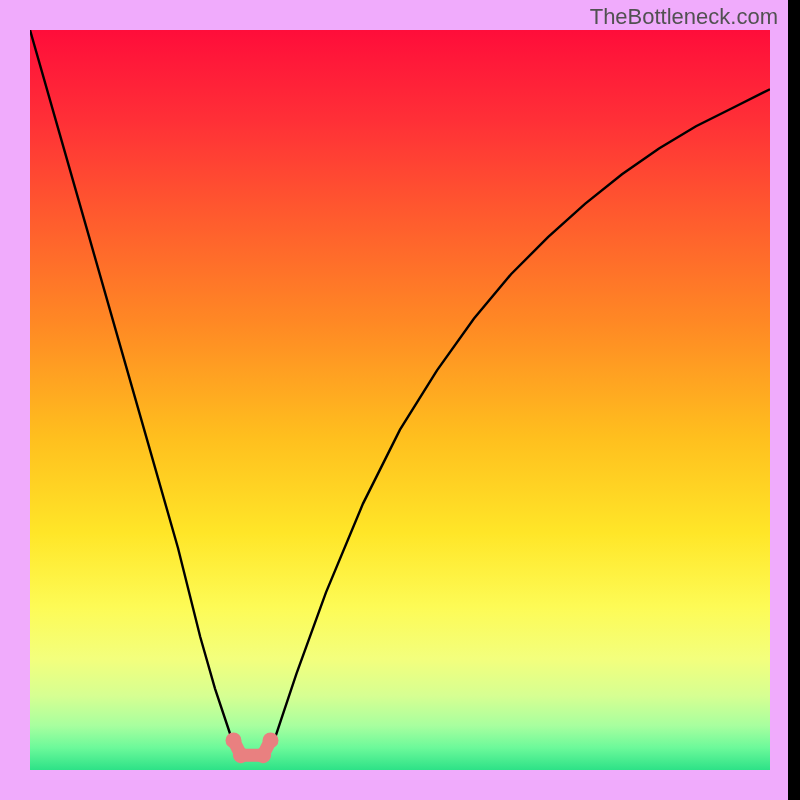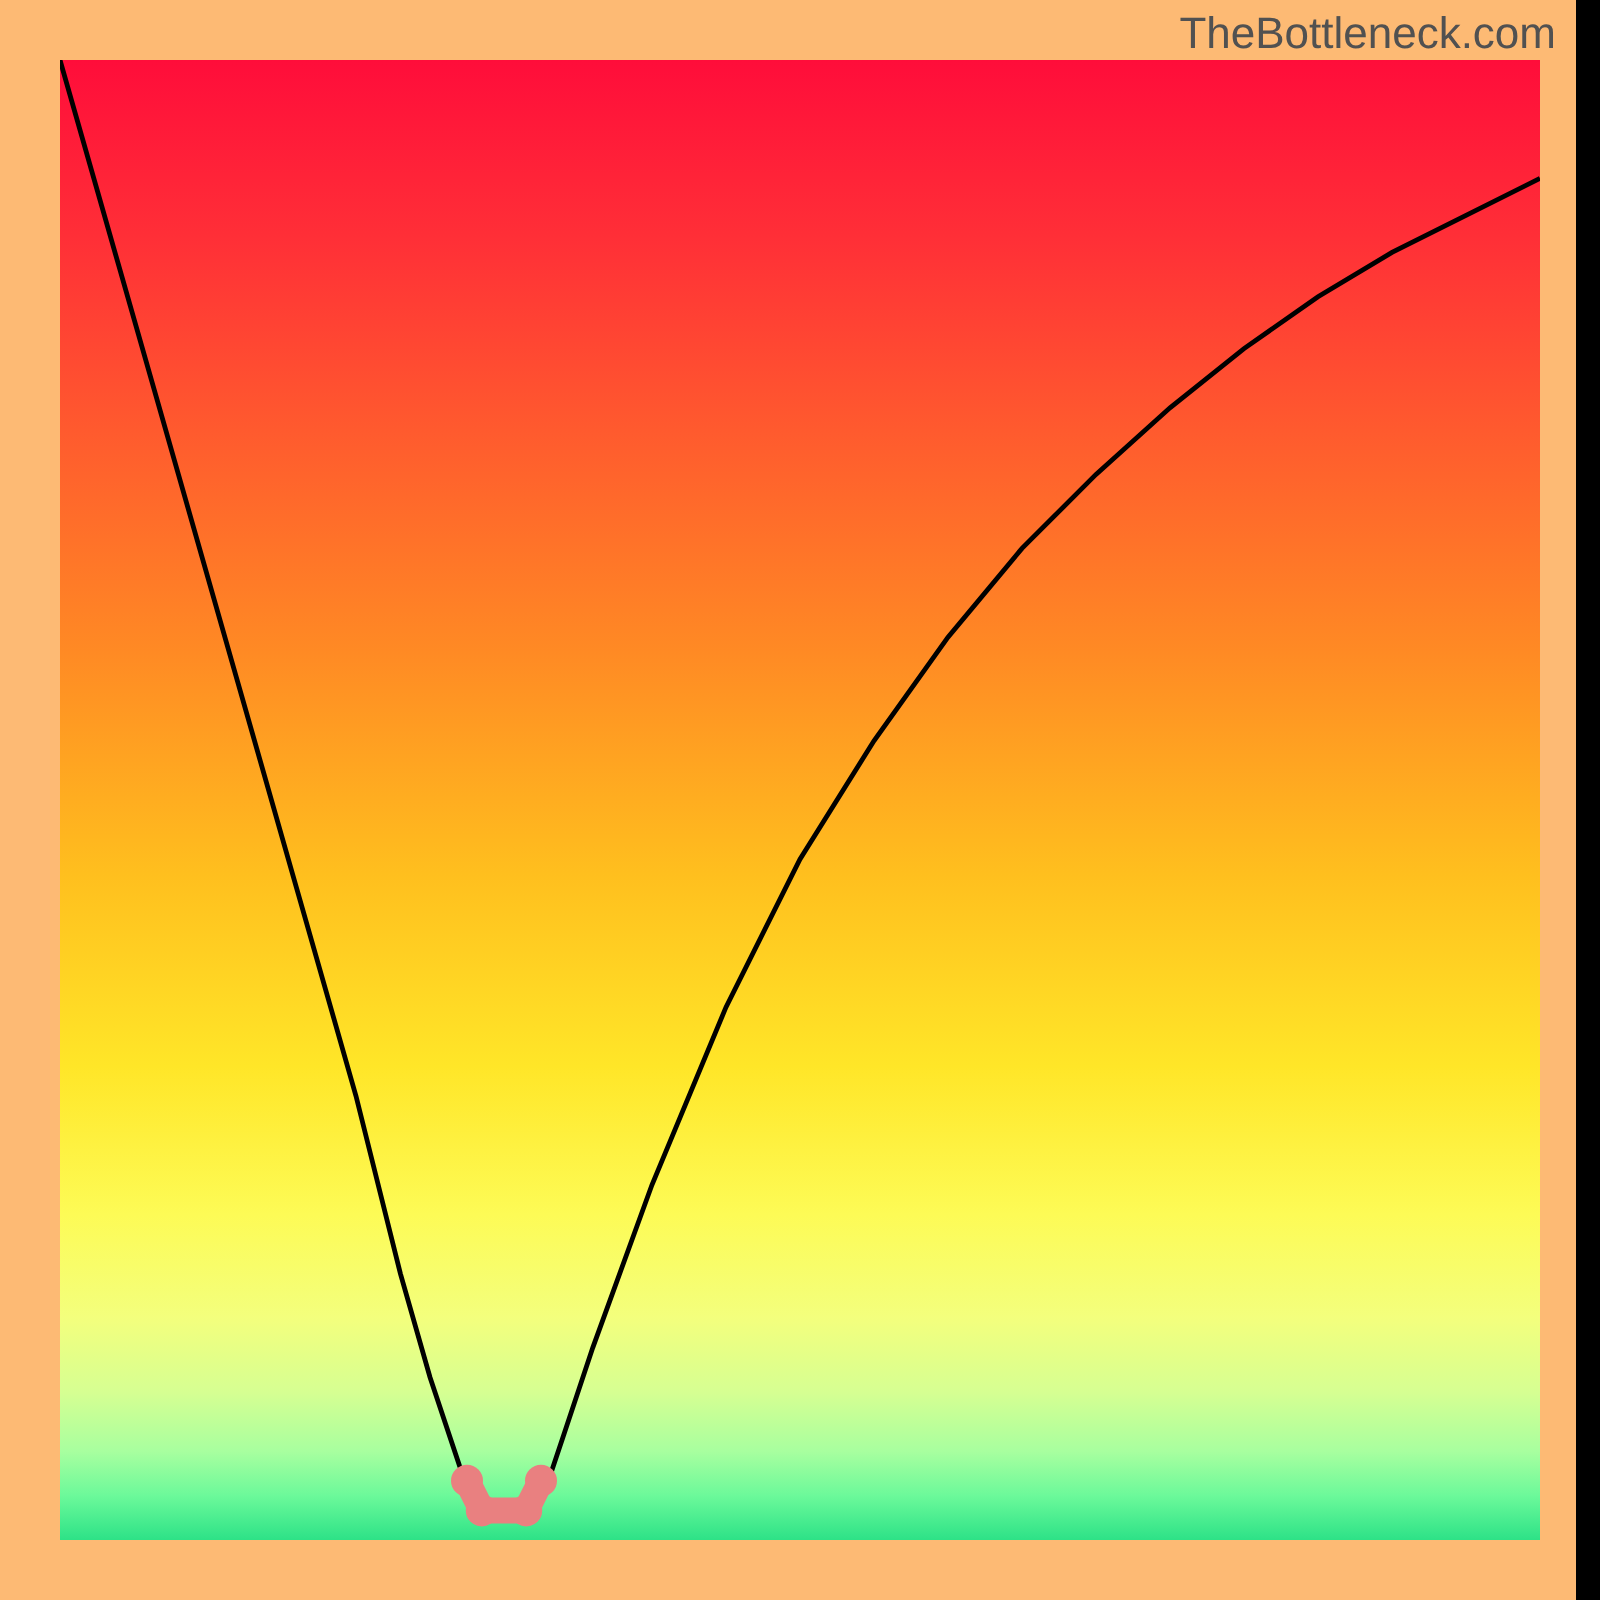--- a/index.html
+++ b/index.html
@@ -1,21 +1,21 @@
 <!DOCTYPE html>
 <html><head>
 <meta charset="utf-8">
 <style>
   * { margin: 0; padding: 0; box-sizing: border-box; }
   html, body { width: 800px; height: 800px; overflow: hidden; background: #000; }
   .container {
     width: 788px;
     height: 800px;
     position: relative;
-    background: #fdba74;
+    background: #f0abfc;
   }
   .watermark {
     position: absolute;
     top: 4px;
     right: 10px;
     font-family: Arial, sans-serif;
     font-size: 22px;
     color: #515151;
     font-weight: 400;
     z-index: 10;

